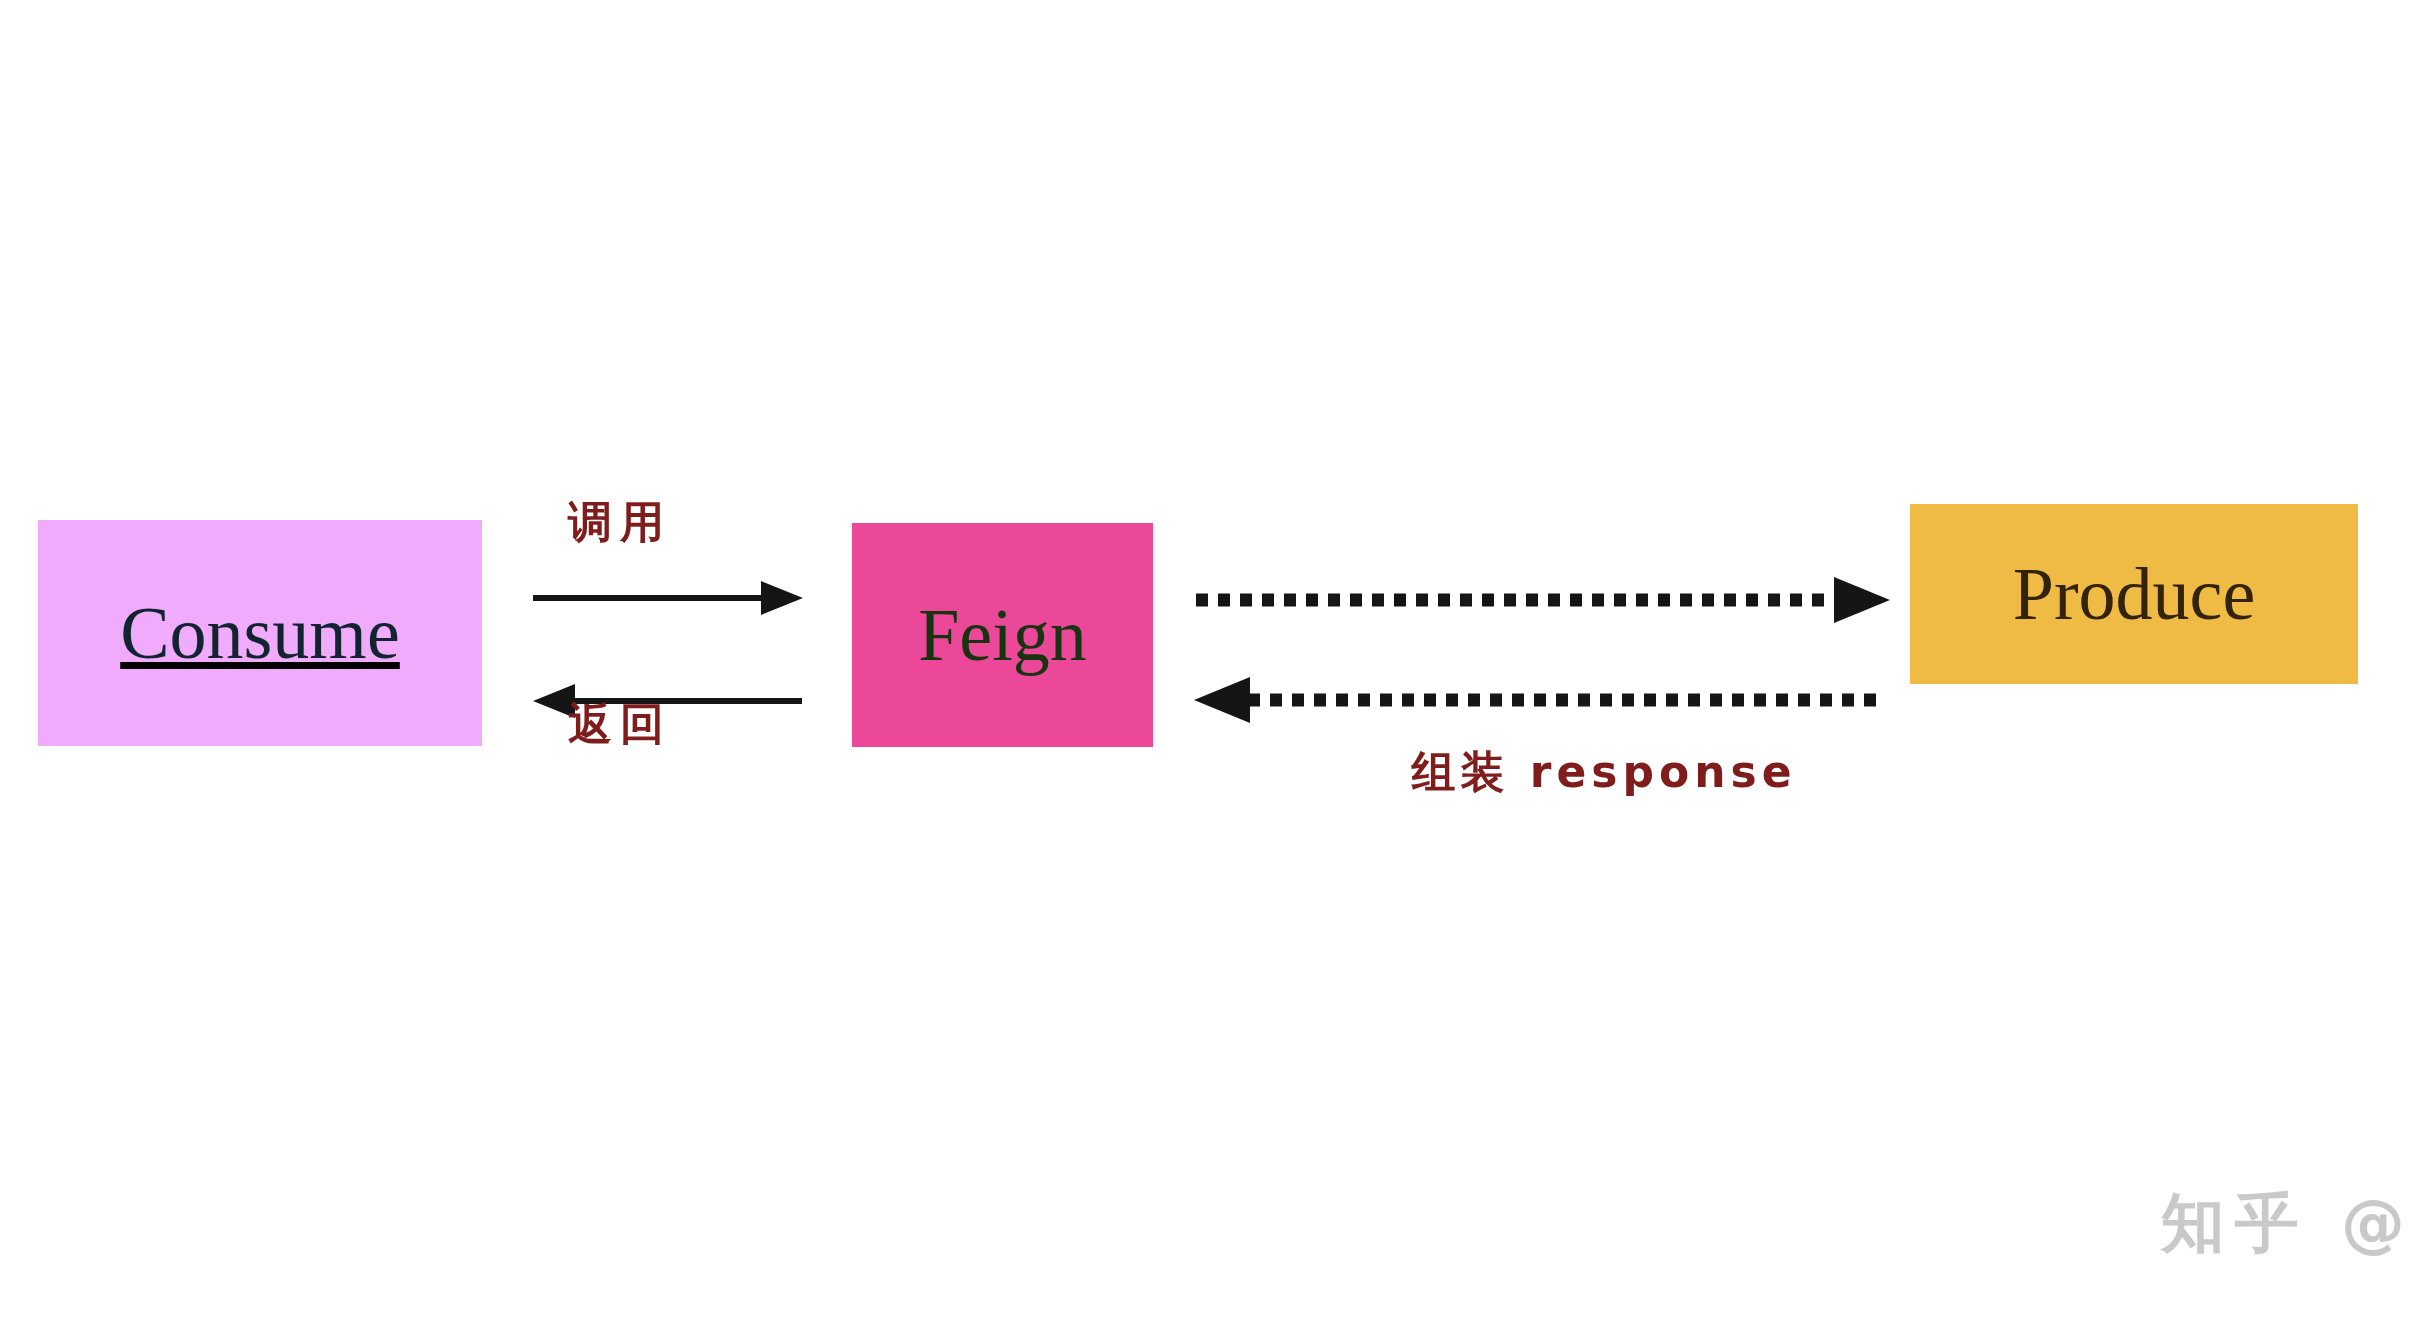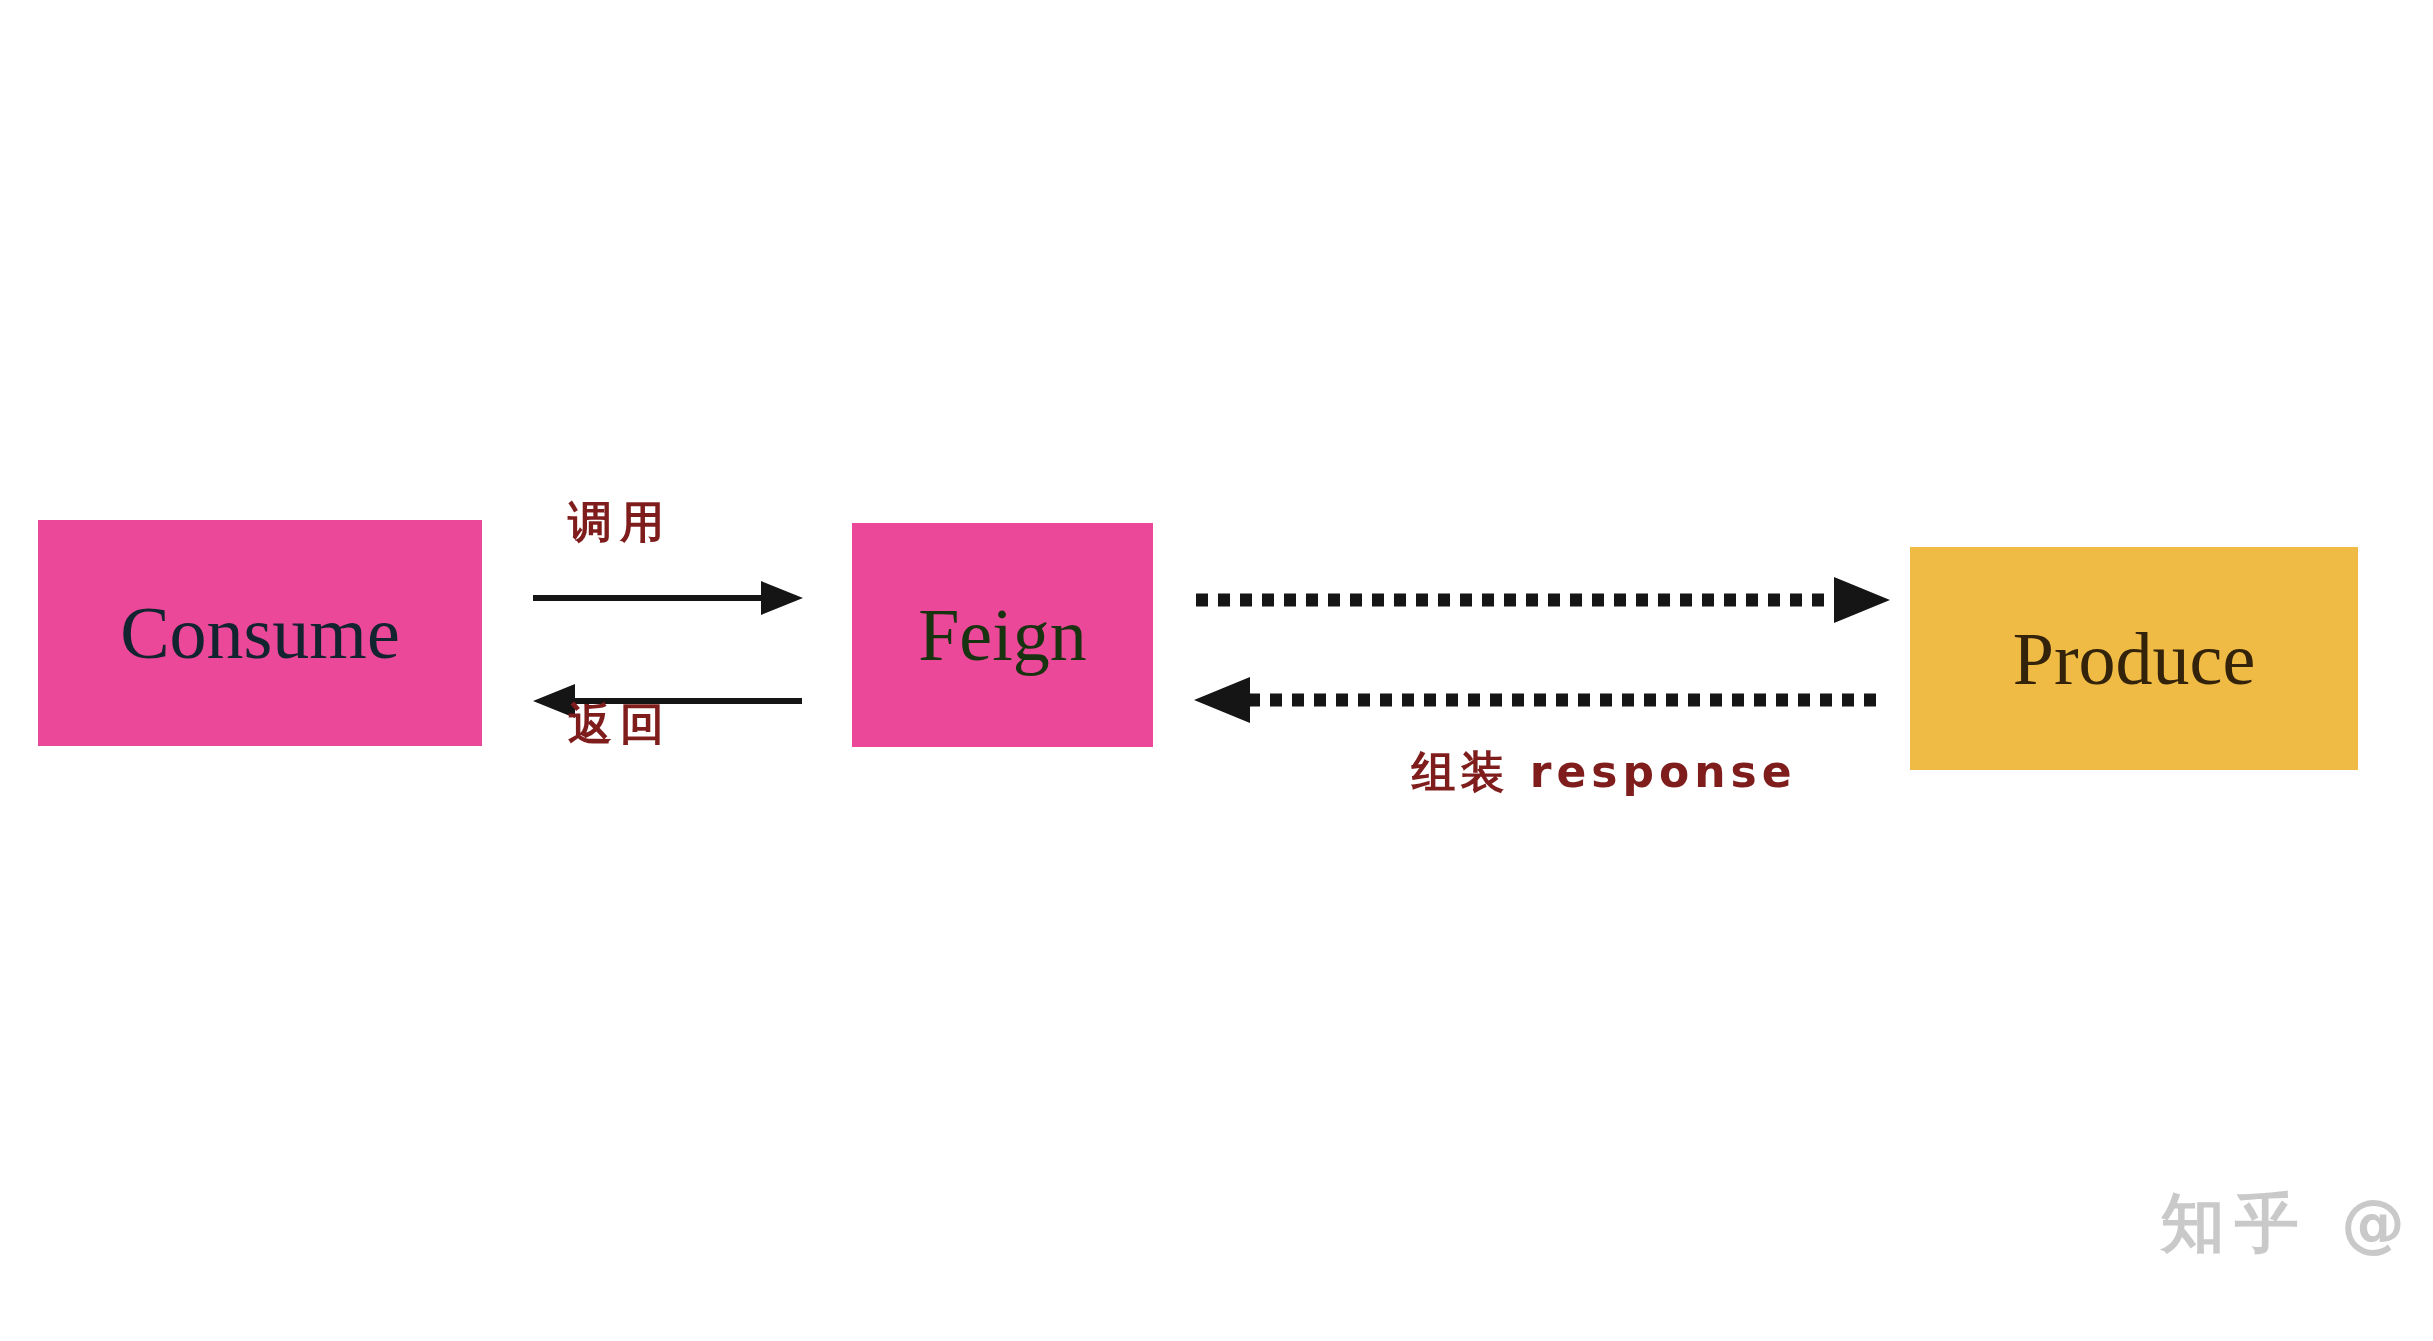--- a/index.html
+++ b/index.html
@@ -15,21 +15,21 @@
     position: absolute;
     display: flex;
     align-items: center;
     justify-content: center;
     font-family: "Liberation Serif", "DejaVu Serif", serif;
     font-size: 74px;
     line-height: 1;
   }
   .node-consume { left: 38px;   top: 520px; width: 444px; height: 226px; }
   .node-feign   { left: 852px;  top: 523px; width: 301px; height: 224px; }
-  .node-produce { left: 1910px; top: 547px; width: 448px; height: 223px; }
+  .node-produce { left: 1910px; top: 504px; width: 448px; height: 180px; }
 
   .edge-arrow { position: absolute; display: block; }
   .arrow-call     { left: 525px;  top: 577px; }
   .arrow-return   { left: 525px;  top: 680px; }
   .arrow-request  { left: 1188px; top: 574px; }
   .arrow-response { left: 1188px; top: 674px; }
   .edge-arrow line    { stroke: #151515; }
   .edge-arrow polygon { fill: #151515; }
 
   .edge-label {
@@ -57,21 +57,21 @@
     font-weight: 700;
     letter-spacing: 10px;
     white-space: nowrap;
   }
 </style>
 </head>
 <body>
 
 <div class="canvas">
 
-  <div class="node node-consume" style="background-color: #ec4899;">
+  <div class="node node-consume" style="background-color: #f0abfc; text-decoration: underline;">
     <span style="color: rgb(18, 36, 48);">Consume</span>
   </div>
 
   <div class="node node-feign" style="background-color: #ec4899;">
     <span style="color: rgb(23, 51, 16);">Feign</span>
   </div>
 
   <div class="node node-produce" style="background-color: rgb(239, 187, 69);">
     <span style="color: rgb(51, 35, 10);">Produce</span>
   </div>

